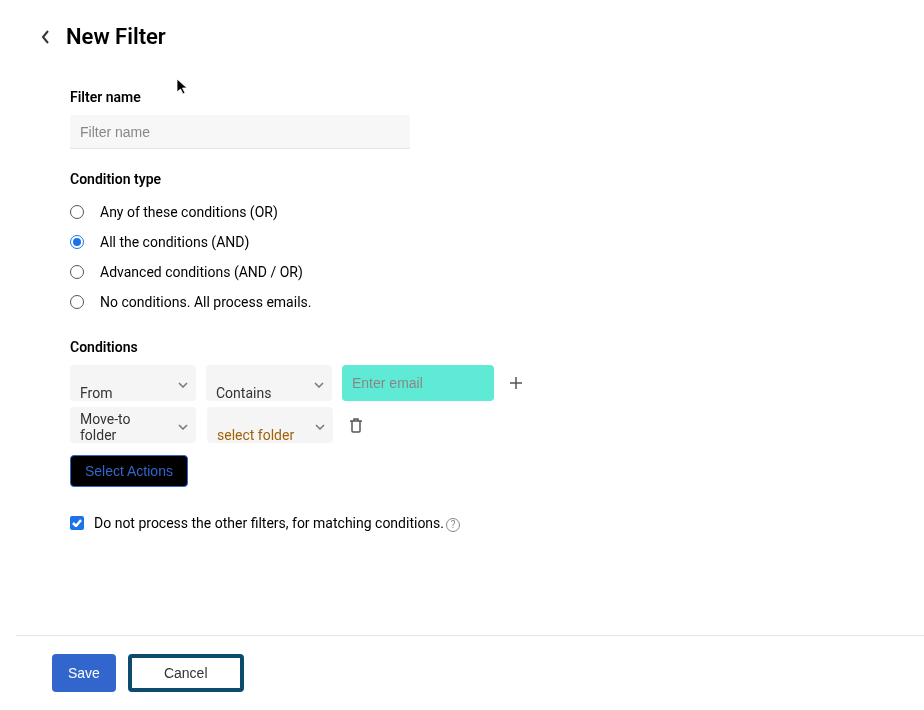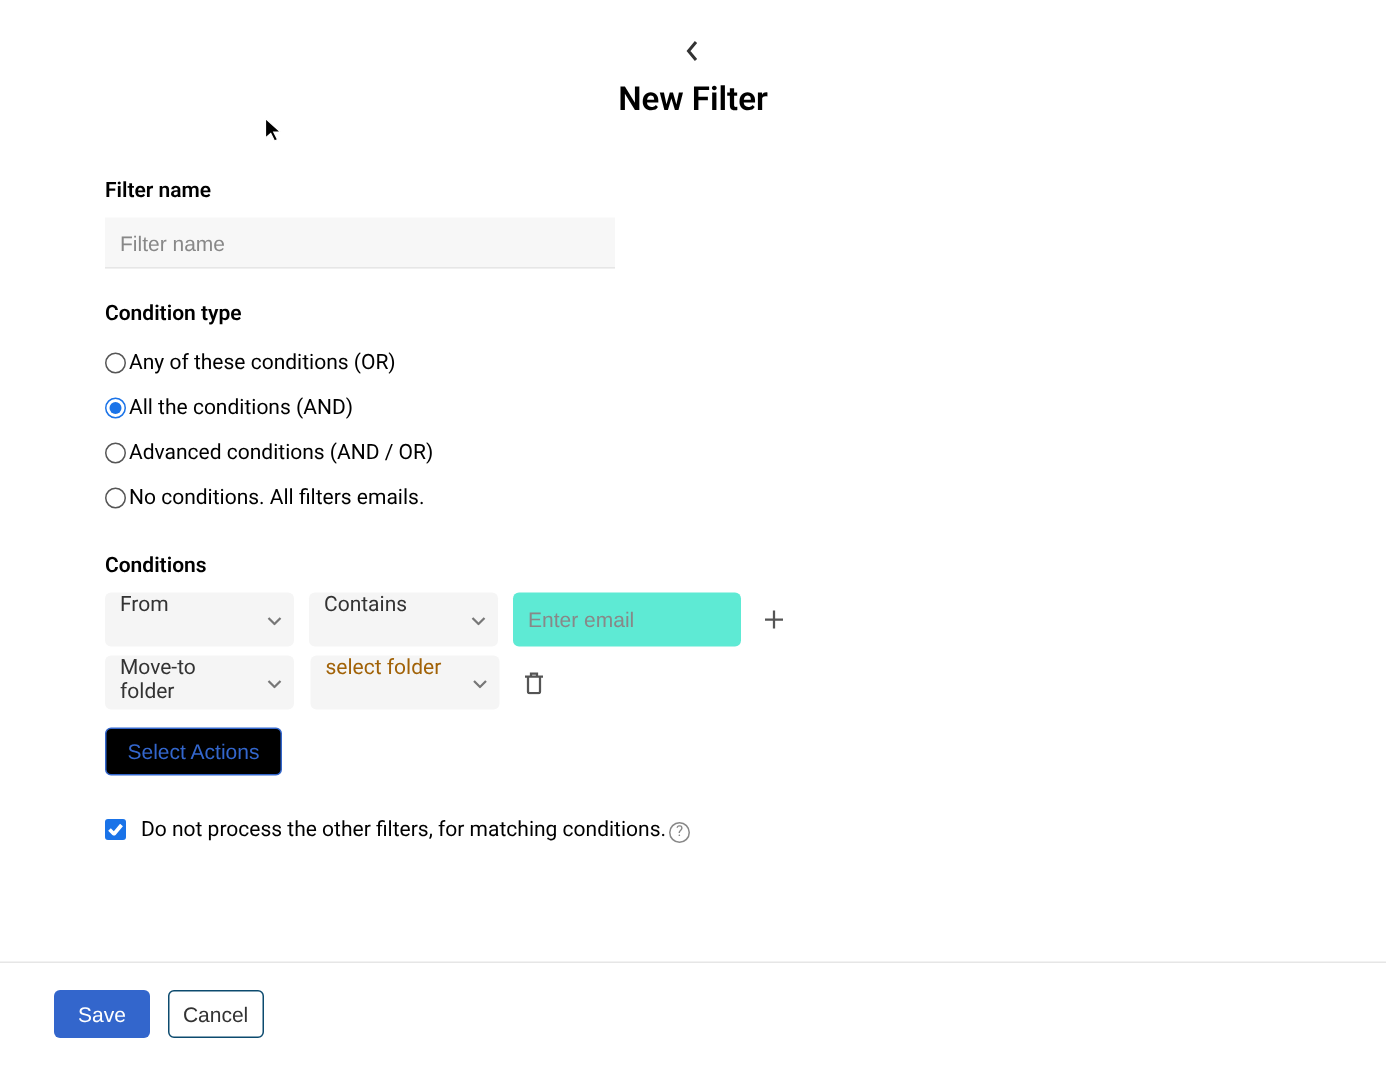--- a/index.html
+++ b/index.html
@@ -10,21 +10,20 @@
       background: #fff;
       width: 924px;
       height: 710px;
       position: relative;
     }
     .header {
       display: flex;
       align-items: center;
       padding: 24px 36px 10px 36px;
       gap: 10px;
-      flex-direction: column;
     }
     .back-btn {
       width: 20px;
       height: 20px;
       display: flex;
       align-items: center;
       justify-content: center;
       cursor: pointer;
     }
     .back-btn svg { stroke: #333; stroke-width: 2; fill: none; }
@@ -52,21 +51,21 @@
       border-bottom: 1px solid #e6e6e6;
       padding: 0 10px;
       font-size: 14px;
       color: #333;
       outline: none;
     }
     .text-input::placeholder { color: #888; }
     .radio-row {
       display: flex;
       align-items: center;
-      gap: 2px;
+      gap: 16px;
       padding: 7px 0;
       cursor: pointer;
     }
     .radio-custom {
       width: 14px;
       height: 14px;
       border: 1.5px solid #555;
       border-radius: 50%;
       display: flex;
       align-items: center;
@@ -95,21 +94,21 @@
     }
     .select-box {
       height: 36px;
       background: #f5f5f5;
       border: none;
       border-radius: 4px;
       padding: 0 28px 0 10px;
       font-size: 14px;
       color: #333;
       display: flex;
-      align-items: flex-start;
+      align-items: flex-end;
       position: relative;
       cursor: pointer;
     }
     .select-small { width: 126px; }
     .select-med { width: 126px; }
     .select-wide { width: 126px; }
     .chevron {
       position: absolute;
       right: 8px;
       top: 50%;
@@ -184,41 +183,41 @@
       display: inline-flex;
       align-items: center;
       justify-content: center;
       font-size: 10px;
       color: #888;
       margin-left: 2px;
     }
     .footer {
       position: absolute;
       bottom: 0;
-      left: 0;
+      left: 16px;
       right: 0;
       border-top: 1px solid #e6e6e6;
       padding: 18px 36px;
       display: flex;
       gap: 12px;
     }
     .save-btn {
       padding: 7px 16px;
       background: #3366cc;
       color: #fff;
       border: none;
       border-radius: 4px;
       font-size: 14px;
       cursor: pointer;
     }
     .cancel-btn {
-      padding: 7px 9px;
+      padding: 7px 32px;
       background: #fff;
       color: #333;
-      border: 1px solid #0c4a6e;
+      border: 4px solid #0c4a6e;
       border-radius: 4px;
       font-size: 14px;
       cursor: pointer;
       text-align: right;
     }
     .cursor {
       position: absolute;
       left: 176px;
       top: 78px;
       pointer-events: none;
@@ -251,21 +250,21 @@
   <div class="radio-row selected">
     <span class="radio-custom"></span>
     <span class="radio-label">All the conditions (AND)</span>
   </div>
   <div class="radio-row">
     <span class="radio-custom"></span>
     <span class="radio-label">Advanced conditions (AND / OR)</span>
   </div>
   <div class="radio-row">
     <span class="radio-custom"></span>
-    <span class="radio-label">No conditions. All filters emails.</span>
+    <span class="radio-label">No conditions. All process emails.</span>
   </div>
 
   <div class="section-label">Conditions</div>
   <div class="conditions-row">
     <div class="select-box select-small">
       <span>From</span>
       <span class="chevron">
         <svg width="10" height="6" viewBox="0 0 10 6">
             <polyline points="1,1 5,5 9,1"></polyline>
           </svg>

